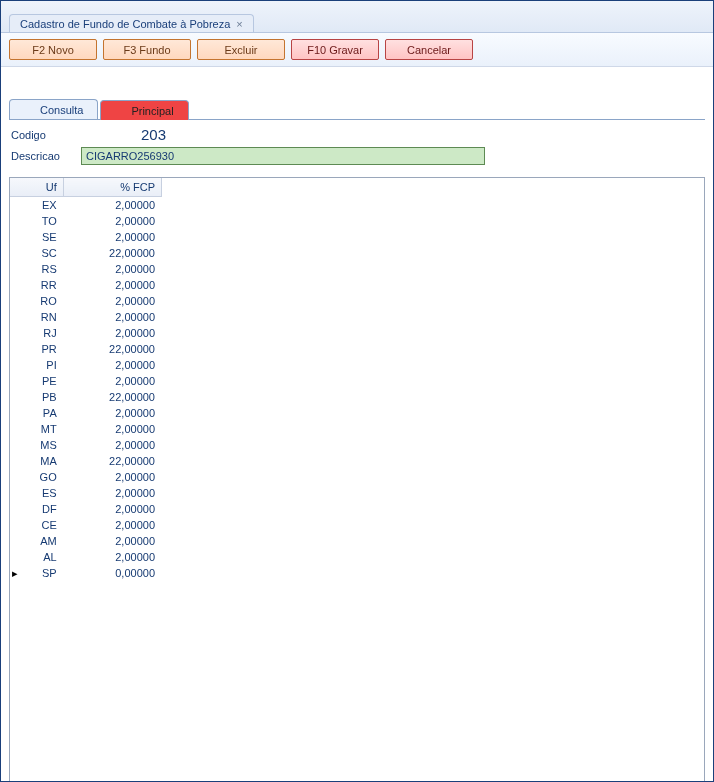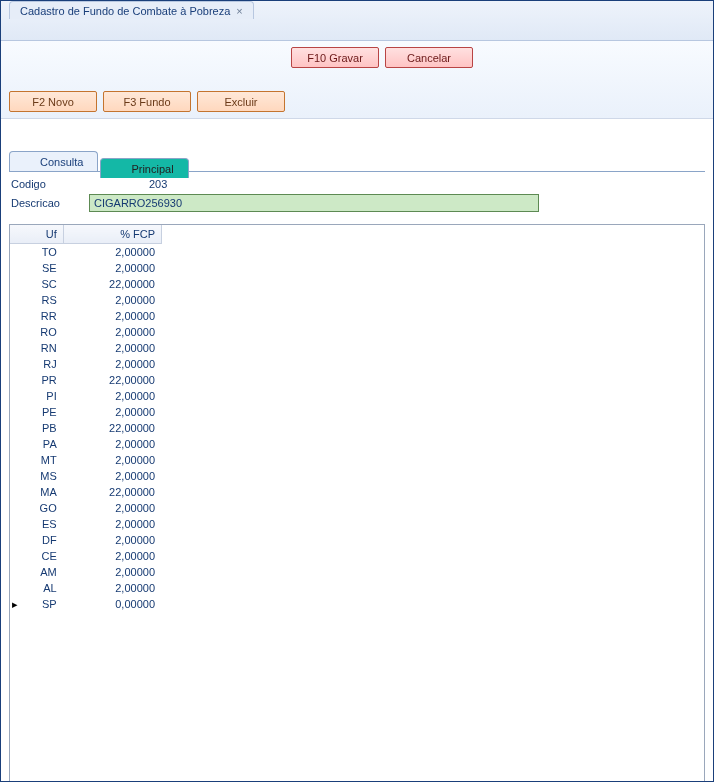--- a/index.html
+++ b/index.html
@@ -11,23 +11,23 @@
     color: #222;
     width: 714px;
     height: 782px;
     border: 1px solid #1a3f7a;
     position: relative;
     overflow: hidden;
   }
   .titlebar {
     background: linear-gradient(#eef3fb, #e0e9f6);
     border-bottom: 1px solid #b7c7e0;
-    height: 40px;
+    height: 32px;
     display: flex;
-    align-items: flex-start;
+    align-items: flex-end;
     padding: 0 8px;
   }
   .titlebar-tab {
     display: inline-flex;
     align-items: center;
     gap: 6px;
     background: #e6edf8;
     border: 1px solid #b7c7e0;
     border-bottom: none;
     border-radius: 4px 4px 0 0;
@@ -56,21 +56,20 @@
     display: inline-flex;
     align-items: center;
     justify-content: center;
     cursor: pointer;
     padding: 0 6px;
   }
   .btn-orange {
     background: linear-gradient(#ffe8d8, #ffd8be);
     border-color: #c4742f;
     color: #6b3a18;
-    margin-top: 44px;
   }
   .btn-pink {
     background: linear-gradient(#ffe0e0, #ffc4c4);
     border-color: #b84444;
     color: #6b1818;
   }
   .tabs-wrap {
     margin: 4px 8px 0 8px;
   }
   .tabs {
@@ -84,50 +83,49 @@
     border: 1px solid #8aa4c8;
     border-bottom: none;
     background: #eaf1fb;
     color: #1a3f7a;
     border-radius: 4px 4px 0 0;
     cursor: pointer;
     margin-right: 2px;
     margin-top: 28px;
   }
   .tab.active {
-    background: #14b8a6;
+    background: #ef4444;
     color: #222;
     position: relative;
-    top: 7px;
+    top: 1px;
   }
   .tab-underline {
     border-bottom: 1px solid #8aa4c8;
   }
   .form-area {
     padding: 6px 10px 8px 10px;
   }
   .form-row {
     display: flex;
     align-items: center;
     margin-bottom: 4px;
-    gap: 8px;
   }
   .form-row label {
     width: 70px;
     color: #163a72;
     font-size: 11px;
   }
   .codigo-val {
     padding-left: 60px;
     color: #163a72;
-    font-size: 11px;
+    font-size: 15px;
   }
   .desc-input {
     flex: 0 0 auto;
-    width: 450px;
+    width: 404px;
     height: 18px;
     background: #cde9c6;
     border: 1px solid #5d8a53;
     padding: 1px 4px;
     font-size: 11px;
     color: #163a72;
   }
   .grid-wrap {
     margin: 0 8px 8px 8px;
     border: 1px solid #9aa7bb;
@@ -214,20 +212,25 @@
     <thead>
       <tr>
         <th style="width:10px;border-right:none;"></th>
         <th style="width:40px;">Uf</th>
         <th style="width:96px;">% FCP</th>
       </tr>
     </thead>
     <tbody id="grid-body">
         <tr>
           <td class="marker"></td>
+          <td class="uf">EX</td>
+          <td class="fcp">2,00000</td>
+        </tr>
+        <tr>
+          <td class="marker"></td>
           <td class="uf">TO</td>
           <td class="fcp">2,00000</td>
         </tr>
         <tr>
           <td class="marker"></td>
           <td class="uf">SE</td>
           <td class="fcp">2,00000</td>
         </tr>
         <tr>
           <td class="marker"></td>

